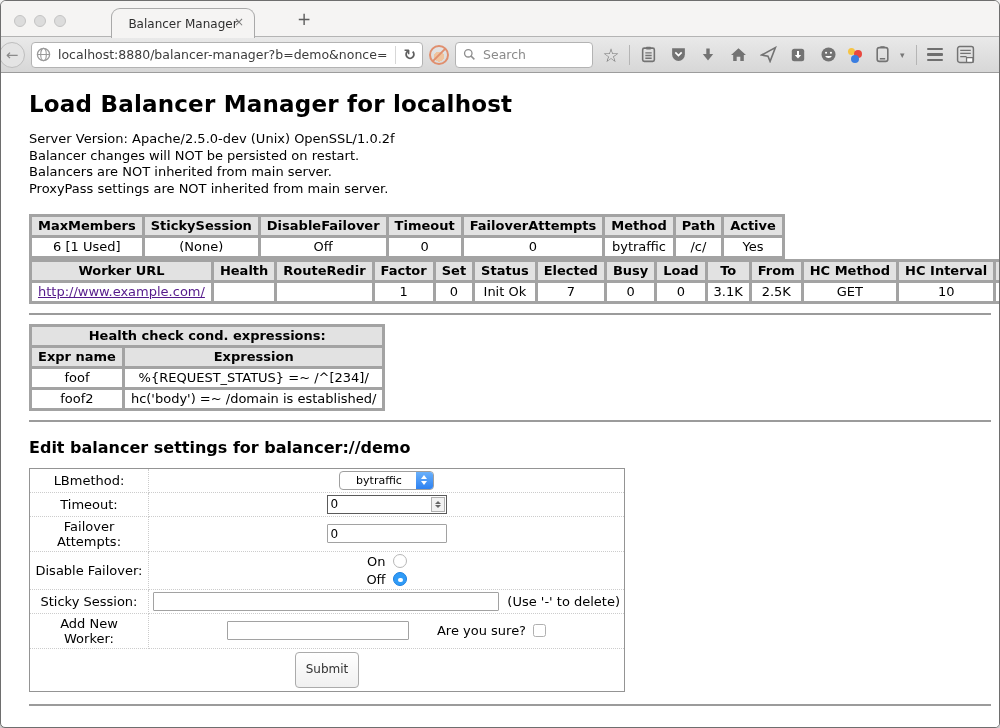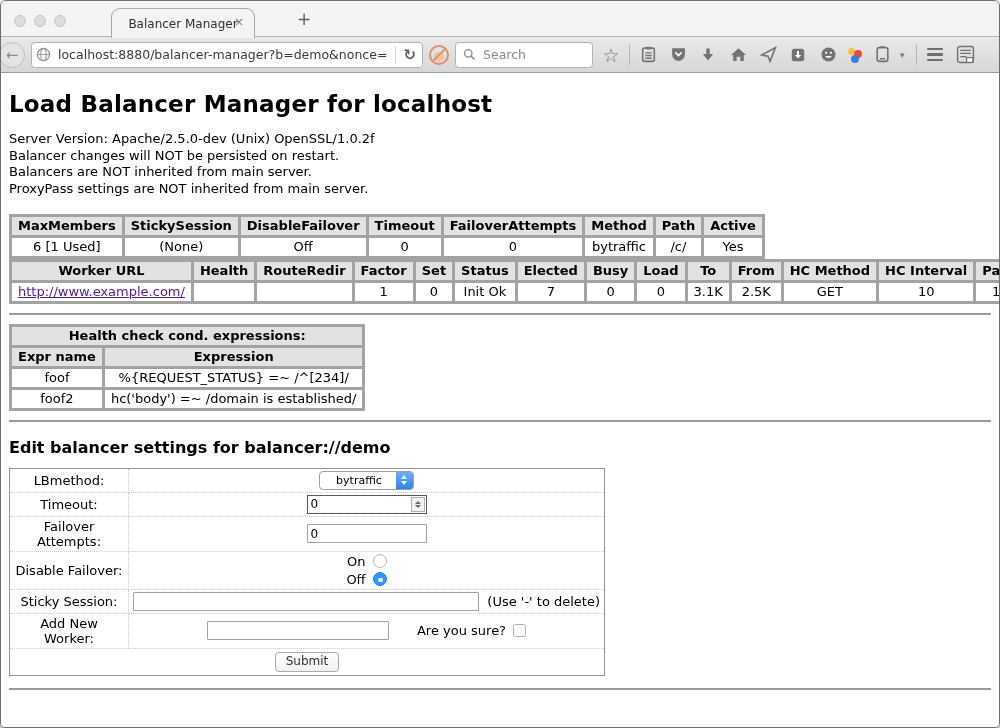--- a/index.html
+++ b/index.html
@@ -67,21 +67,21 @@
   .search-input::placeholder { color:#8a8a8a; }
   .nav-icon { color:#737373; flex:none; display:flex; align-items:center; justify-content:center; width:24px; height:24px; }
   .nav-sep { width:1px; height:20px; background:#b5b5b5; flex:none; }
   .dots-icon { position:relative; width:18px; height:16px; }
   .dots-icon i { position:absolute; border-radius:50%; }
   .hamburger { display:flex; flex-direction:column; gap:3px; }
   .hamburger i { width:16px; height:2.5px; background:#6f6f6f; border-radius:1px; }
   .caret-down { font-size:9px; color:#777; width:10px; }
 
   
-  .content { background:#fff; height:655px; padding:6px 8px 0 8px; overflow:hidden; color:#000; }
+  .content { background:#fff; height:655px; padding:6px 8px 0 8px; overflow:hidden; color:#000;margin-left:20px; }
   h1.page-title { font-size:23px; margin:12px 0 14px 0; letter-spacing:.2px; }
   .server-info { font-size:13px; line-height:1.28; margin:0 0 16px 0; }
   .section-heading { font-size:16px; font-weight:bold; margin:16px 0 11px 0; }
   .section-heading a { color:#551a8b; }
   a.plink { color:#551a8b; text-decoration:underline; cursor:pointer; }
 
   table.data { border-collapse:collapse; font-size:13px; margin:0; }
   table.data th, table.data td { border:3px solid #a3a3a3; padding:1.5px 6px; text-align:center; white-space:nowrap; }
   table.data th { background:#e2e2e2; font-weight:bold; }
   table.data td.left { text-align:left; }
@@ -136,21 +136,21 @@
 
   .checkbox { display:inline-block; width:13px; height:13px; background:#fff; border:1px solid #b0b0b0; border-radius:2.5px; vertical-align:middle; }
 
   .sticky-row { display:flex; align-items:center; gap:8px; }
   .sticky-row input { flex:1; }
   .hint { white-space:nowrap; font-size:13px; }
 
   .submit-btn {
     font-family:"DejaVu Sans",sans-serif; font-size:12px; color:#333;
     background:linear-gradient(#ffffff,#f0f0f0); border:1px solid #ababab; border-radius:4px;
-    padding:1px 10px 2px 10px; height:20px;
+    padding:1px 10px 2px 10px; height:36px;
   }
 </style>
 </head>
 <body>
 
 <div class="window">
 
   <div class="titlebar">
     <div class="traffic-lights">
       <span class="traffic-light"></span>

